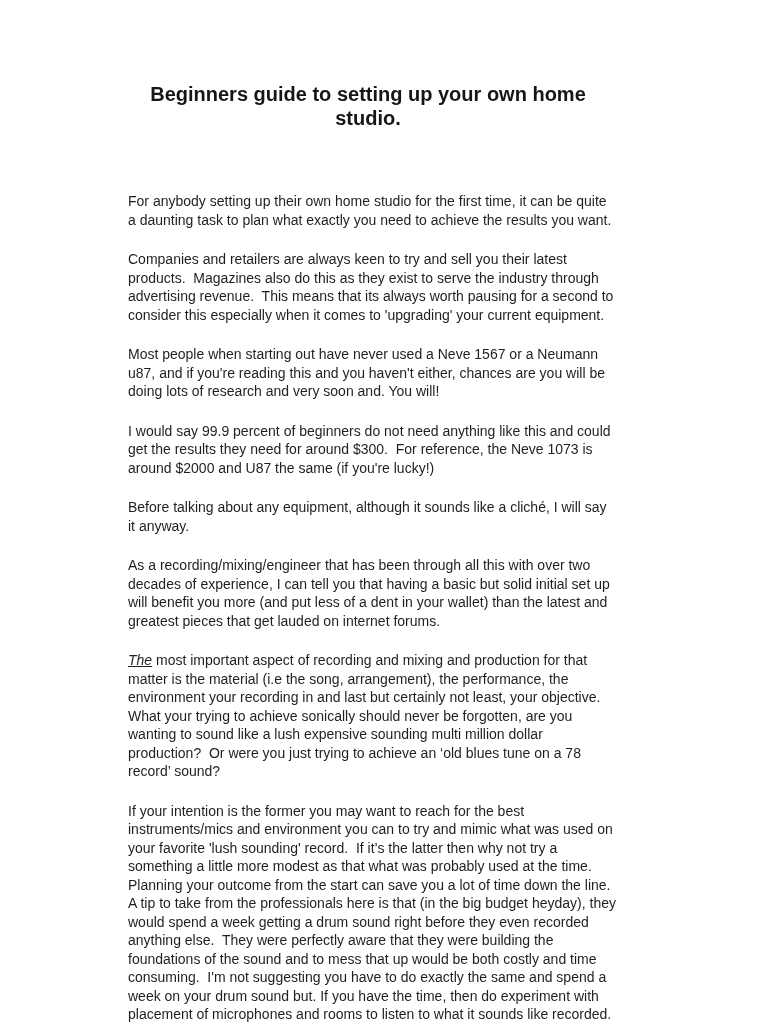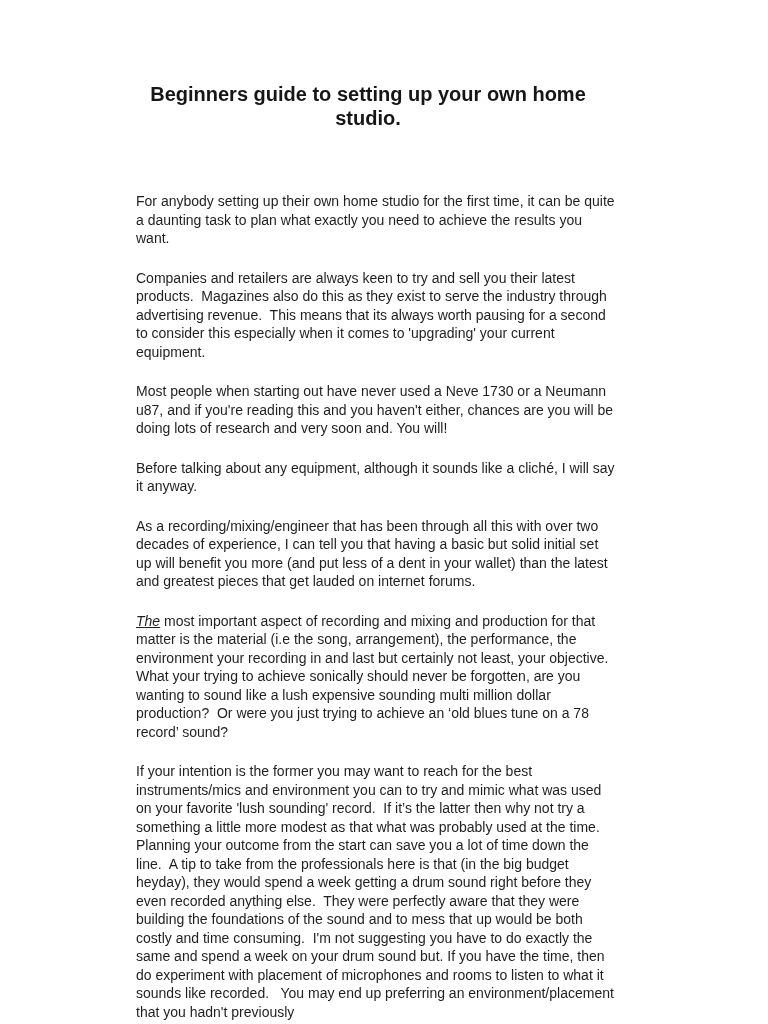--- a/index.html
+++ b/index.html
@@ -23,41 +23,42 @@
     font-size: 20px;
     line-height: 24px;
     font-weight: bold;
     text-align: center;
     margin: 0 0 62px 0;
     color: #161616;
   }
   .para {
     font-size: 14px;
     line-height: 18.5px;
-    margin: 0 0 21px 16px;
+    margin: 0 0 21px 8px;
     white-space: pre-wrap;
     text-align: left;
   }
   .para em {
     font-style: italic;
     text-decoration: underline;
   }
 </style>
 </head>
 <body>
 
 <div class="page" style="background: rgb(255, 255, 255); color: rgb(31, 31, 31);">
   <h1 class="doc-title">Beginners guide to setting up your own home studio.</h1>
 
   <p class="para">For anybody setting up their own home studio for the first time, it can be quite a daunting task to plan what exactly you need to achieve the results you want.</p>
 
   <p class="para">Companies and retailers are always keen to try and sell you their latest products.  Magazines also do this as they exist to serve the industry through advertising revenue.  This means that its always worth pausing for a second to consider this especially when it comes to 'upgrading' your current equipment.</p>
 
-  <p class="para">Most people when starting out have never used a Neve 1730 or a Neumann u87, and if you're reading this and you haven't either, chances are you will be doing lots of research and very soon and. You will!</p>
+  <p class="para">Most people when starting out have never used a Neve 1567 or a Neumann u87, and if you're reading this and you haven't either, chances are you will be doing lots of research and very soon and. You will!</p>
 
+  <p class="para">I would say 99.9 percent of beginners do not need anything like this and could get the results they need for around $300.  For reference, the Neve 1073 is around $2000 and U87 the same (if you're lucky!)</p>
 
   <p class="para">Before talking about any equipment, although it sounds like a cliché, I will say it anyway.</p>
 
   <p class="para">As a recording/mixing/engineer that has been through all this with over two decades of experience, I can tell you that having a basic but solid initial set up will benefit you more (and put less of a dent in your wallet) than the latest and greatest pieces that get lauded on internet forums.</p>
 
   <p class="para"><em>The</em><span> most important aspect of recording and mixing and production for that matter is the material (i.e the song, arrangement), the performance, the environment your recording in and last but certainly not least, your objective.  What your trying to achieve sonically should never be forgotten, are you wanting to sound like a lush expensive sounding multi million dollar production?  Or were you just trying to achieve an ‘old blues tune on a 78 record’ sound?</span></p>
 
   <p class="para">If your intention is the former you may want to reach for the best instruments/mics and environment you can to try and mimic what was used on your favorite 'lush sounding' record.  If it’s the latter then why not try a something a little more modest as that what was probably used at the time.  Planning your outcome from the start can save you a lot of time down the line.  A tip to take from the professionals here is that (in the big budget heyday), they would spend a week getting a drum sound right before they even recorded anything else.  They were perfectly aware that they were building the foundations of the sound and to mess that up would be both costly and time consuming.  I'm not suggesting you have to do exactly the same and spend a week on your drum sound but. If you have the time, then do experiment with placement of microphones and rooms to listen to what it sounds like recorded.   You may end up preferring an environment/placement that you hadn't previously</p>
 </div>
 

